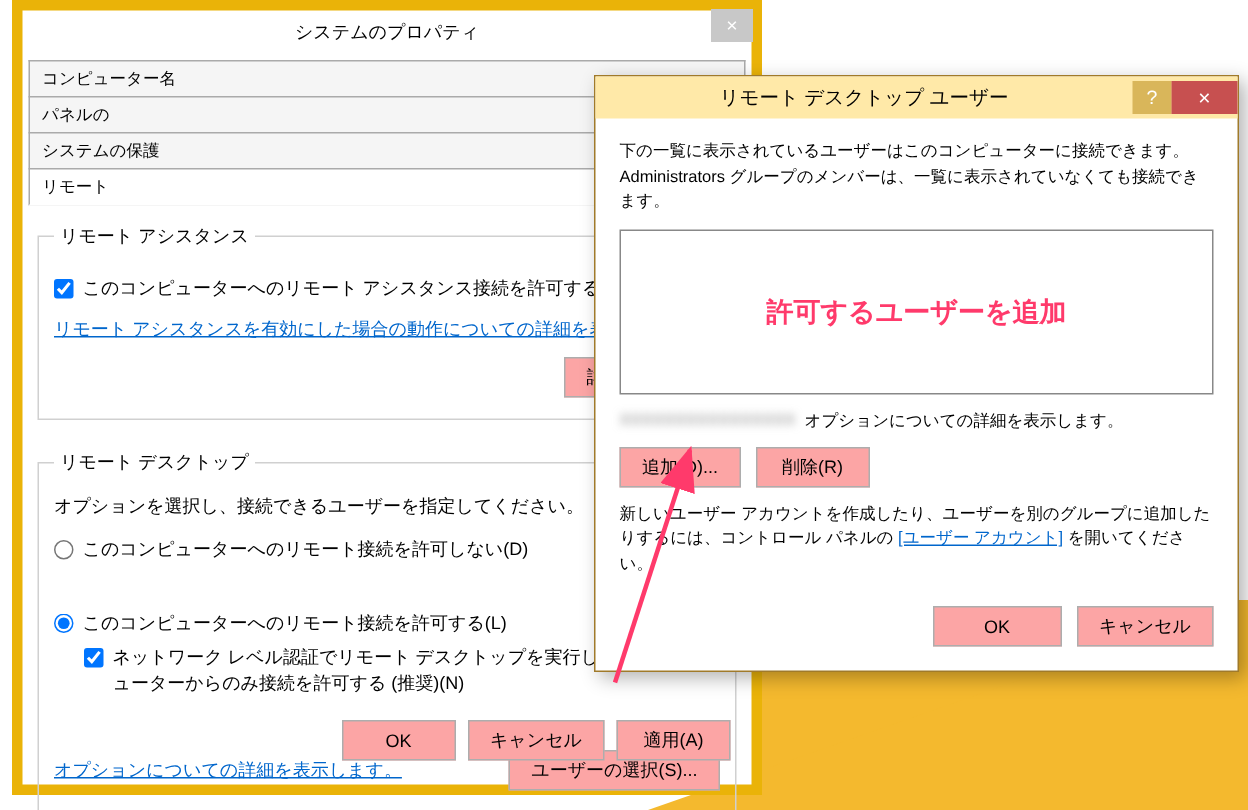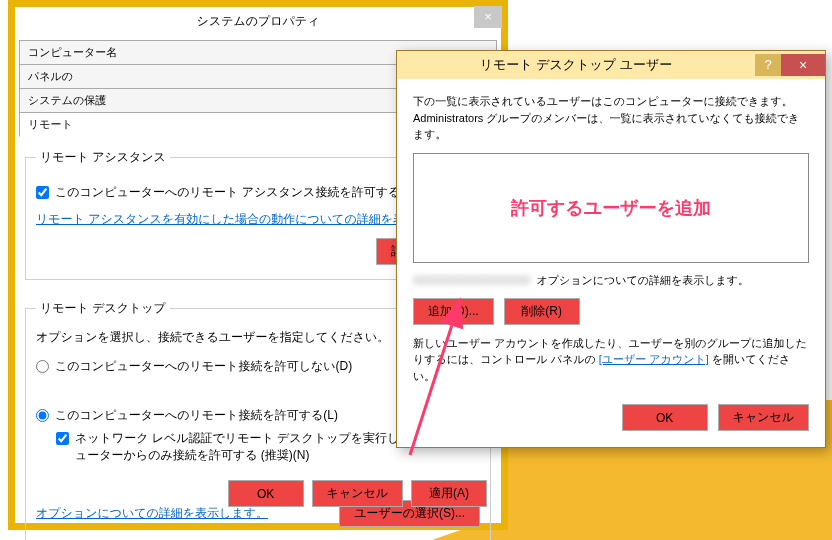--- a/index.html
+++ b/index.html
@@ -18,21 +18,21 @@
 fieldset { border: 1px solid #d0d0d0; padding: 12px 10px 14px 10px; margin-bottom: 20px; }
 legend { padding: 0 4px; font-size: 12px; }
 
 .cb-row, .radio-row { display: flex; align-items: center; gap: 4px; margin: 6px 0; font-size: 12px; }
 .cb-row input, .radio-row input { margin-right: 2px; }
 .sub-cb { margin-left: 20px; }
 
 .link { color: #0066cc; text-decoration: underline; cursor: pointer; }
 .link-block { margin-top: 10px; }
 
-.btn { background: #ef4444; border: 1px solid #adadad; padding: 4px 14px; font-size: 12px; cursor: pointer; min-width: 76px; }
+.btn { background: #fca5a5; border: 1px solid #adadad; padding: 4px 14px; font-size: 12px; cursor: pointer; min-width: 76px; }
 
 .detail-btn-row { text-align: right; margin-top: 10px; }
 .opt-row { display: flex; justify-content: space-between; align-items: center; margin-top: 36px; }
 .main-btn-row { display: flex; justify-content: flex-end; gap: 8px; padding: 10px 14px; position: absolute; bottom: 6px; right: 0; }
 
 .rdp-dialog { position: absolute; left: 396px; top: 22px; width: 430px; background: #fff; border: 1px solid #a07a2a; box-shadow: 4px 4px 12px rgba(0,0,0,0.3); margin-top: 28px; }
 .rdp-titlebar { height: 28px; background: linear-gradient(#ffe9a8, #ffe9a8); display: flex; align-items: center; position: relative; }
 .rdp-title { flex: 1; text-align: center; font-size: 13px; }
 .rdp-help { width: 26px; height: 22px; background: #d9b65a; color: #fff; text-align: center; line-height: 22px; font-size: 13px; }
 .rdp-close { width: 44px; height: 22px; background: #c75050; color: #fff; text-align: center; line-height: 22px; font-size: 14px; }

